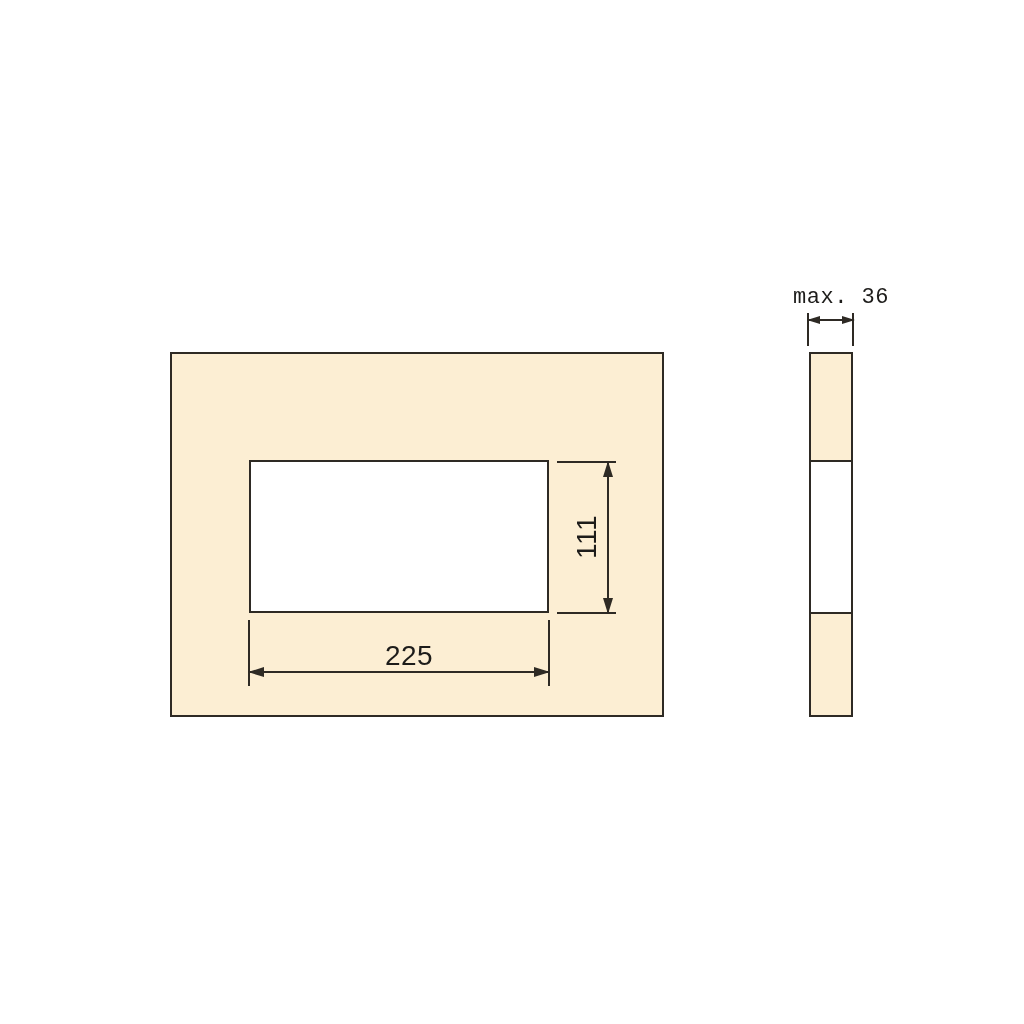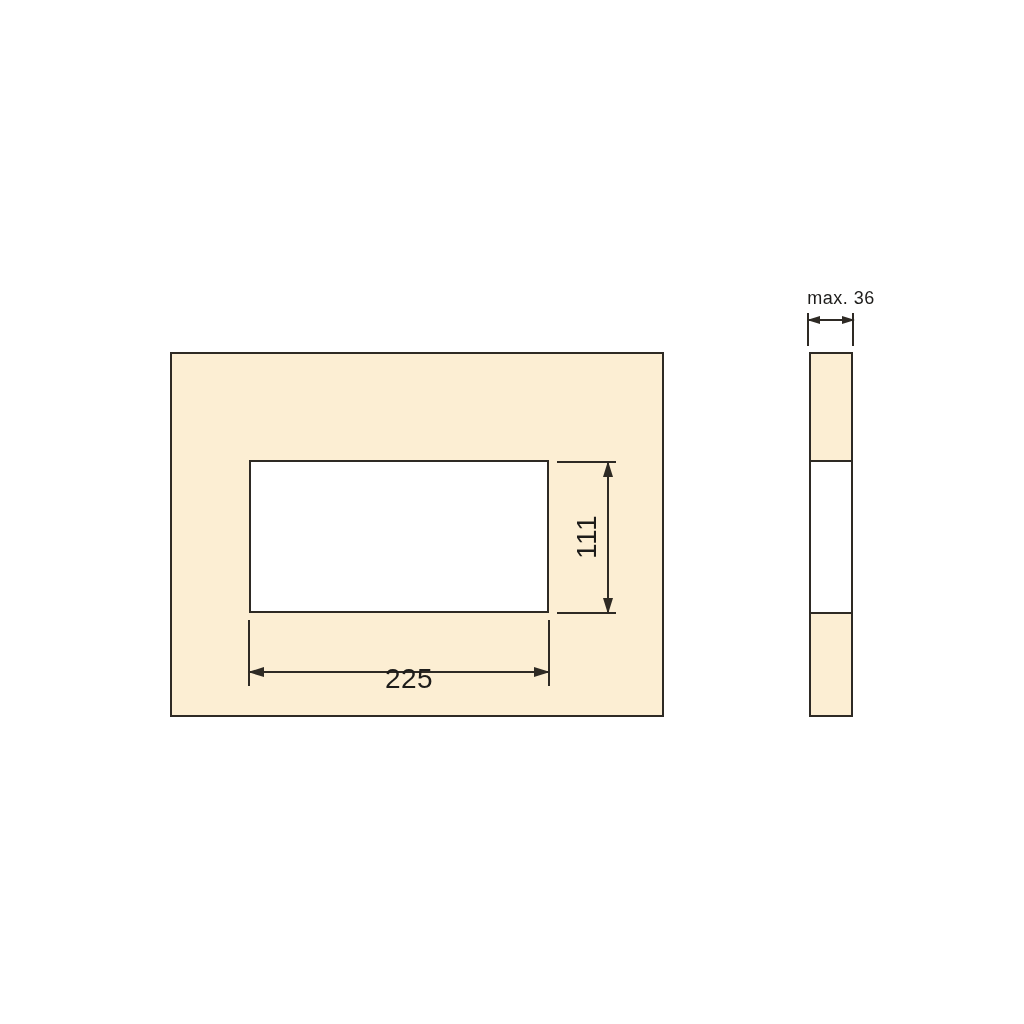--- a/index.html
+++ b/index.html
@@ -79,37 +79,37 @@
     line-height: 28px;
     letter-spacing: 0.5px;
     color: var(--text);
     text-align: center;
     white-space: nowrap;
   }
   .dim-label.rot {
     transform: rotate(-90deg);
     transform-origin: center center;
   }
-  .dim-label.depth { font-size: 18px; }
+  .dim-label.depth { font-size: 22px; font-family: Liberation Mono, monospace; }
 </style>
 </head>
 <body>
 
 <div class="canvas">
 
   <div class="front-panel"></div>
   <div class="cutout"></div>
 
   <div class="ext-line" style="left:248px; top:620px; width:2px; height:66px;"></div>
   <div class="ext-line" style="left:548px; top:620px; width:2px; height:66px;"></div>
   <div class="dim-line" style="left:249px; top:671px; width:300px; height:2px;">
     <span class="arr left"></span>
     <span class="arr right"></span>
   </div>
-  <div class="dim-label" style="left:249px; top:665px; width:320px;">225</div>
+  <div class="dim-label" style="left:249px; top:642px; width:320px;">225</div>
 
   <div class="ext-line" style="left:557px; top:461px; width:59px; height:2px;"></div>
   <div class="ext-line" style="left:557px; top:612px; width:59px; height:2px;"></div>
   <div class="dim-line" style="left:607px; top:462px; width:2px; height:151px;">
     <span class="arr up"></span>
     <span class="arr down"></span>
   </div>
   <div class="dim-label rot" style="left:547px; top:523px; width:80px; height:28px;">111</div>
 
   <div class="side-strip">

